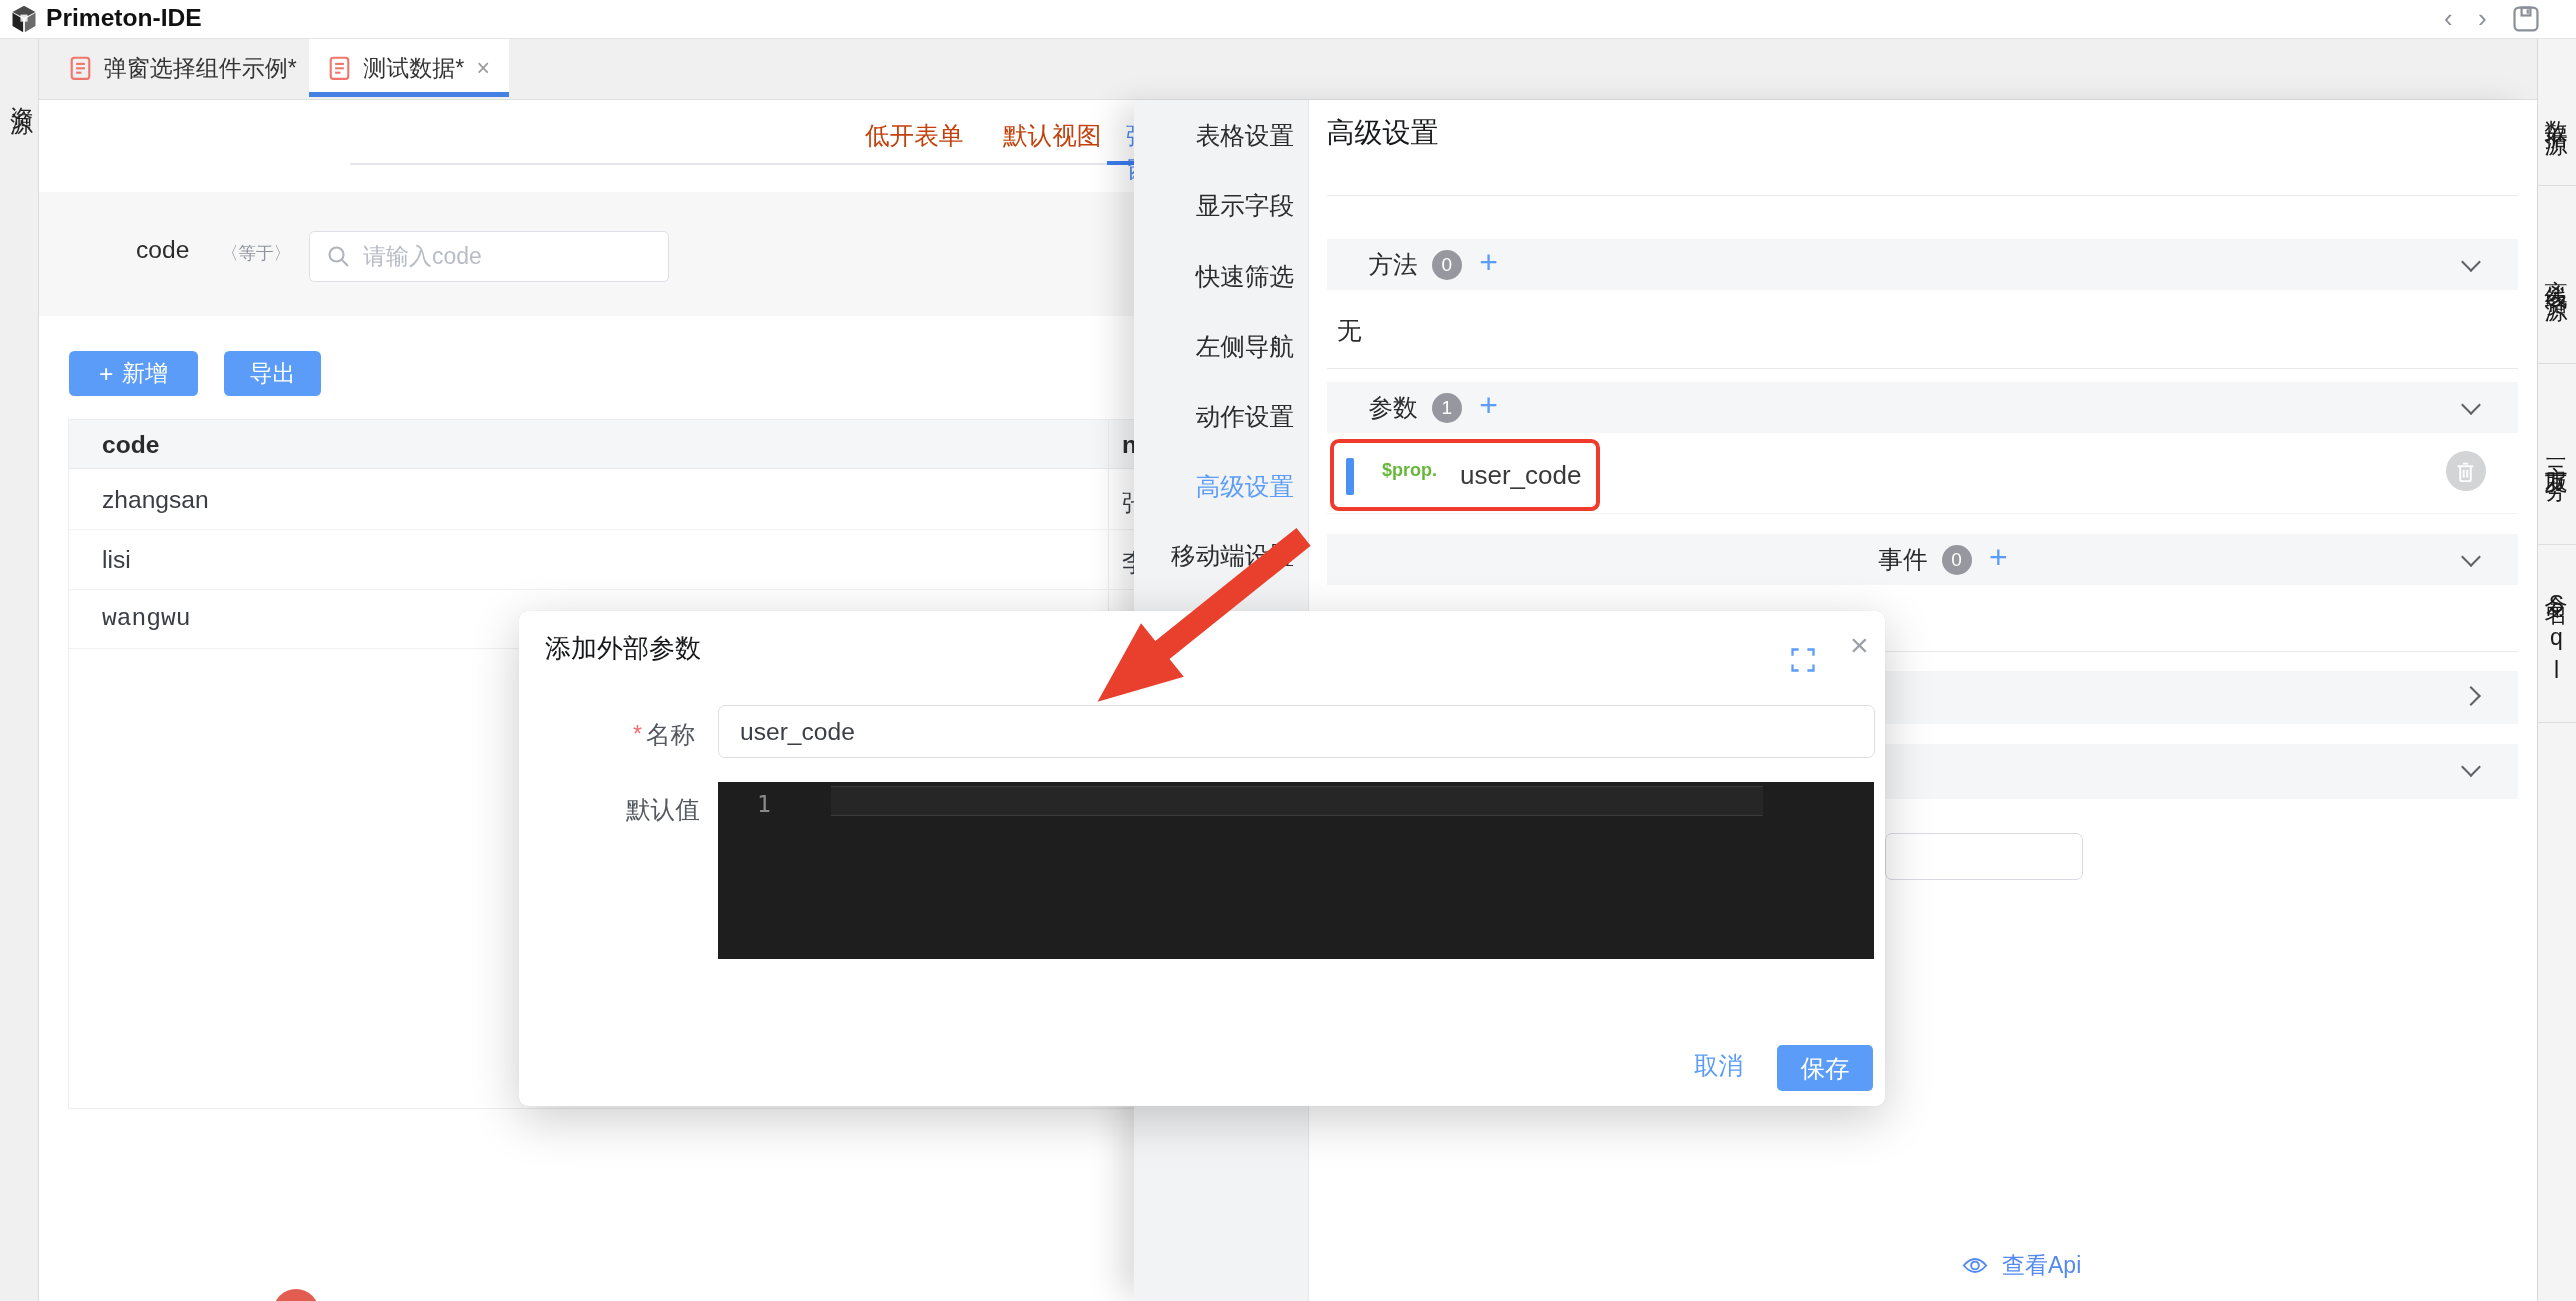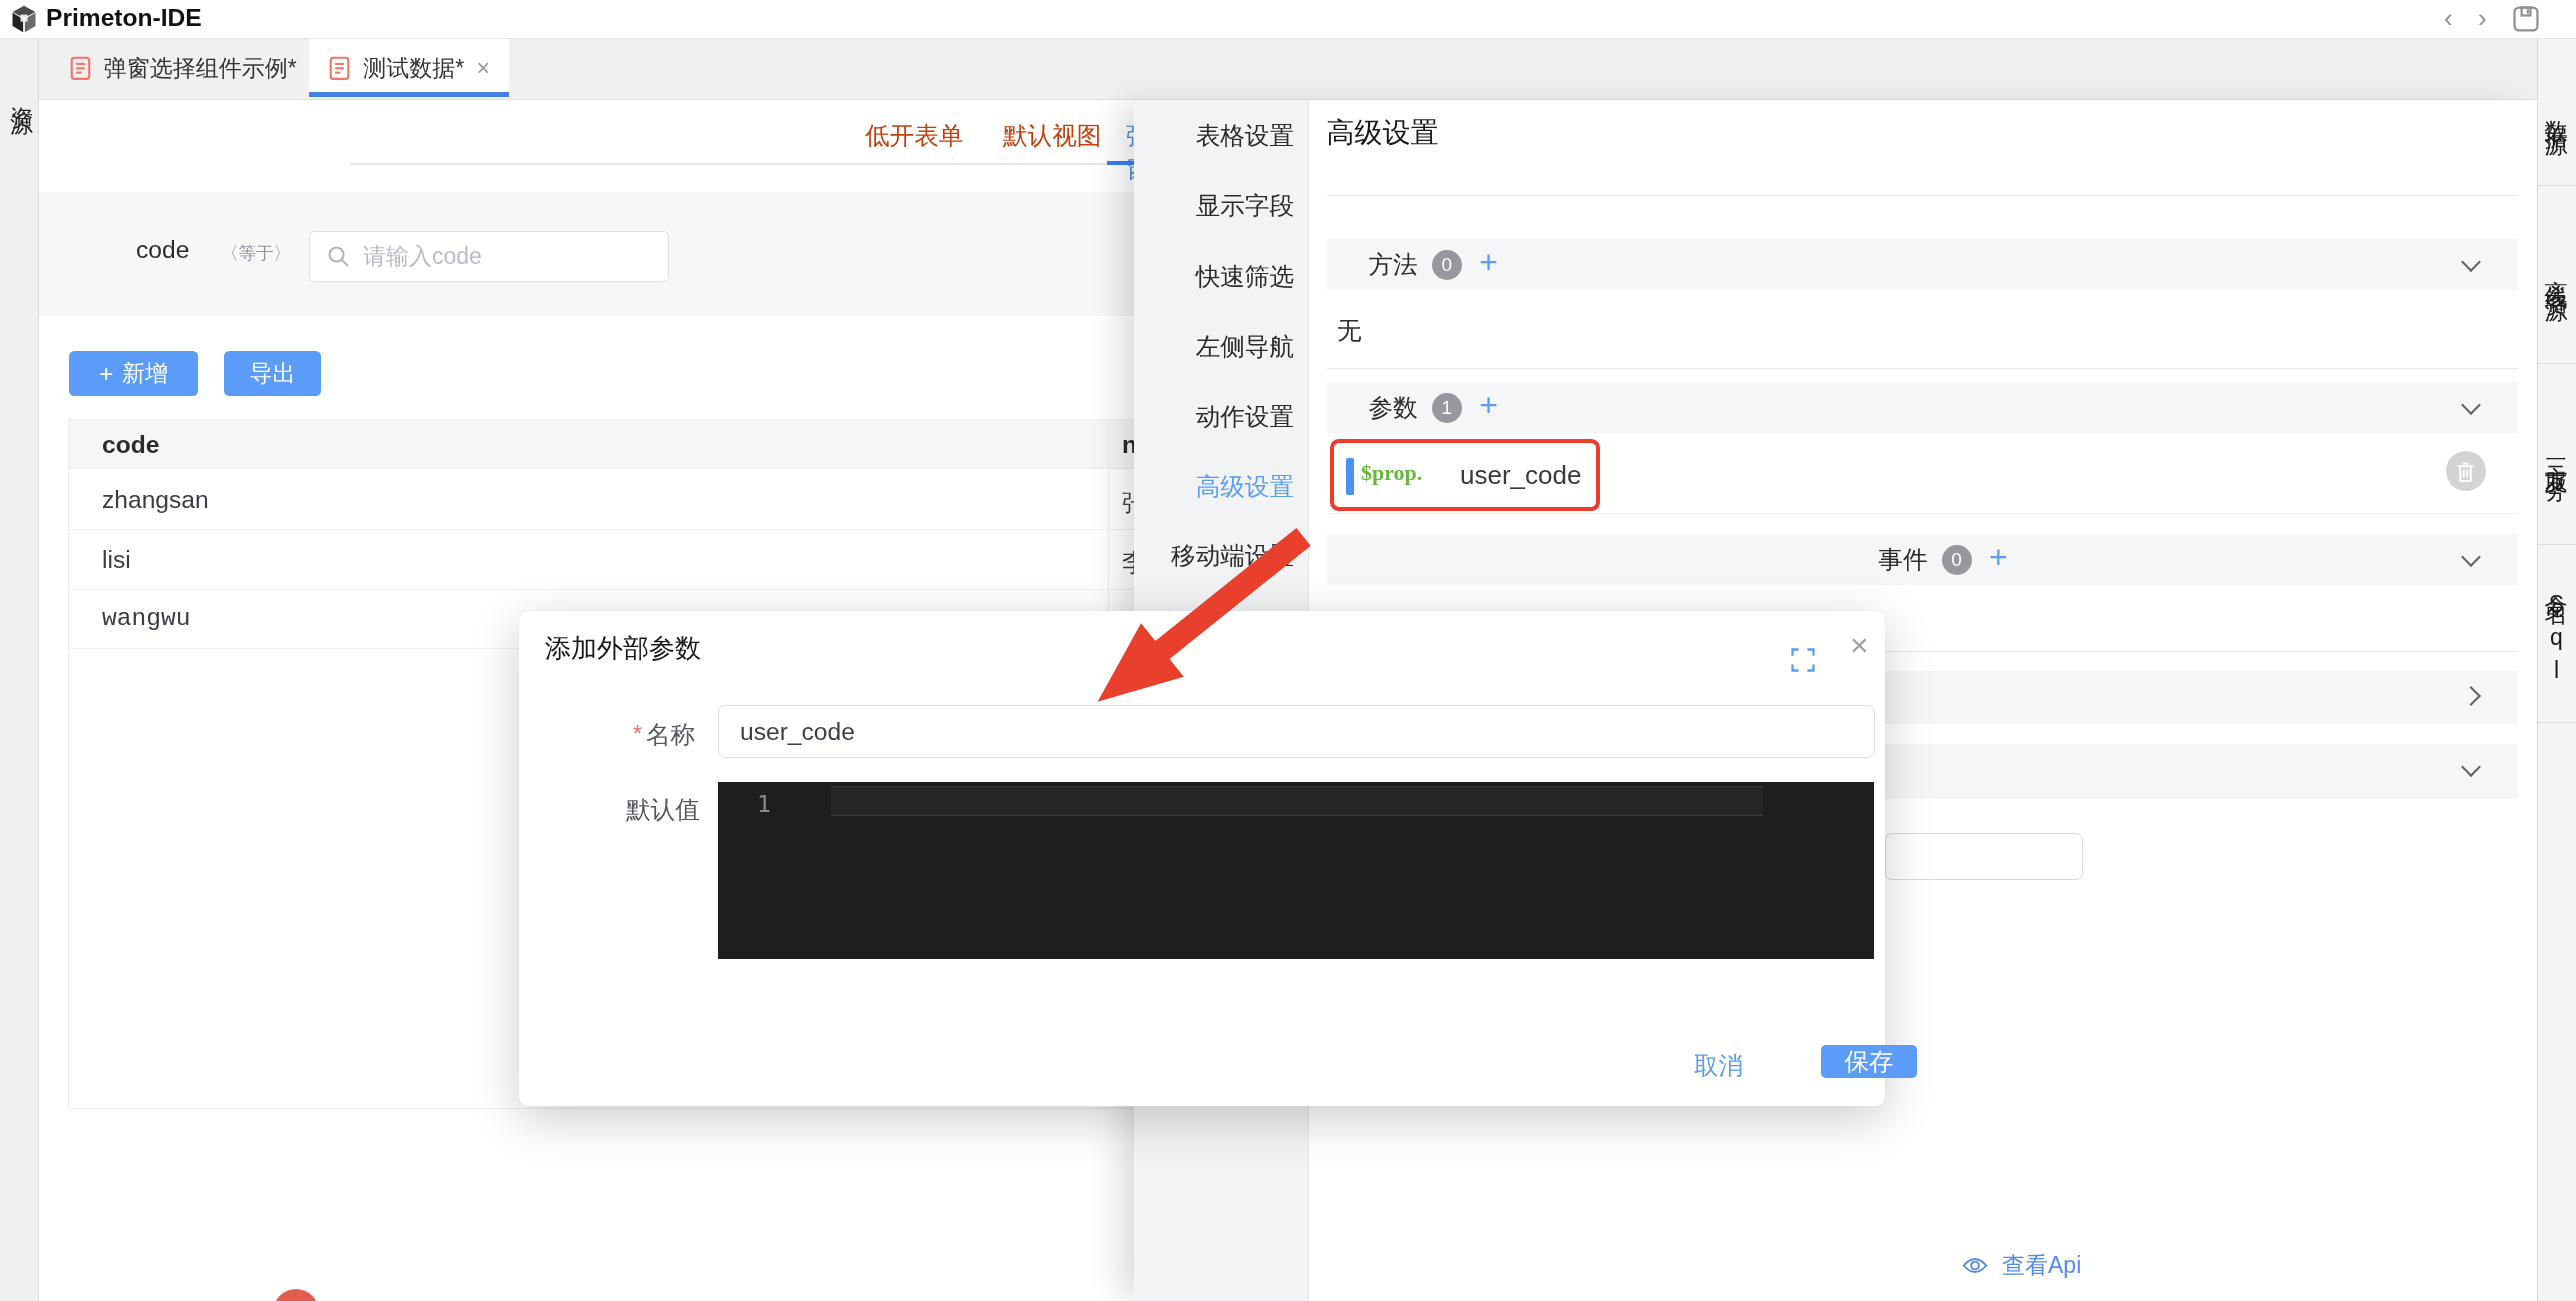--- a/index.html
+++ b/index.html
@@ -79,41 +79,41 @@
   .sb-label { font-size:24.6px; color:#2b2b2b; margin-left:42px; }
   .badge { width:30px; height:30px; border-radius:50%; background:#97979f; color:#fff; font-size:19px; display:flex; align-items:center; justify-content:center; margin-left:14px; }
   .sb-plus { color:#5a9cf8; font-size:32px; font-weight:300; margin-left:17.5px; margin-top:-3.5px; }
   .chev { width:14px; height:14px; border-right:2.6px solid #5f6368; border-bottom:2.6px solid #5f6368; position:absolute; }
   .chev-down { transform:rotate(45deg); right:40px; top:16px; }
   .chev-right { transform:rotate(-45deg); right:40px; top:17.5px; }
   .none-txt { position:absolute; left:28px; top:214px; font-size:24.6px; color:#2b2b2b; }
   .param-row { position:absolute; left:17.5px; top:337px; width:1191px; height:77px; border-bottom:0.9px solid #f0f1f3; }
   .param-red { position:absolute; left:3.5px; top:1.8px; width:270px; height:72px; border:4.4px solid #ee3b2c; border-radius:8.8px; background:#fff; }
   .param-bar { position:absolute; left:12.3px; top:15px; width:8px; height:37px; background:#4a90f5; border-radius:1.8px; }
-  .param-prefix { position:absolute; left:27px; top:17.5px; font-size:22px; font-weight:bold; color:#67b83a;font-family:Liberation Serif, serif; }
+  .param-prefix { position:absolute; left:48px; top:17.5px; font-size:18px; font-weight:bold; color:#67b83a; }
   .param-name { position:absolute; left:126px; top:17.5px; font-size:26px; color:#3a3a3a; }
   .trash { position:absolute; right:32px; top:14px; width:40px; height:40px; border-radius:50%; background:#d3d4d6; display:flex; align-items:center; justify-content:center; }
   .frag-input { position:absolute; left:576px; top:733px; width:198px; height:47px; border:0.9px solid #d8dae2; border-radius:7px; background:#fff; }
   .view-api { position:absolute; left:653px; top:1150px; display:flex; align-items:center; gap:14px; font-size:23px; color:#548af0; }
 
   
   .modal { left:519px; top:611px; width:1366px; height:495px; background:#fff; border-radius:8.8px; box-shadow:0 12.3px 49px rgba(0,0,0,0.20), 0 0 0.9px rgba(0,0,0,0.15); z-index:20; }
   .m-title { position:absolute; left:26px; top:20px; font-size:26px; color:#17181a; }
   .m-close { position:absolute; left:1331px; top:16px; font-size:32px; color:#9a9ea6; }
   .m-expand { position:absolute; left:1270px; top:35px; }
   .req { color:#f56c6c; font-size:23px; position:absolute; left:114px; top:110px; }
   .m-label { position:absolute; font-size:24.6px; color:#55585f; }
   .lab-name { left:127px; top:107px; }
   .lab-def { left:107px; top:182px; }
   .m-input { position:absolute; left:199px; top:94px; width:1157px; height:53px; border:0.9px solid #dcdfe6; border-radius:7px; background:#fff; font-size:24.6px; color:#3b3e45; display:flex; align-items:center; padding:0 21px; }
   .m-editor { position:absolute; left:199px; top:171px; width:1156px; height:177px; background:#1e1e1e; }
   .m-lineno { position:absolute; left:39px; top:8.8px; font-family:"DejaVu Sans Mono",monospace; font-size:23px; color:#8a8a8a; }
   .m-activeline { position:absolute; left:113px; top:4.4px; width:932px; height:30px; background:#262626; border-top:0.9px solid #3a3a3a; border-bottom:0.9px solid #3a3a3a; }
   .m-cancel { position:absolute; left:1175px; top:438px; font-size:24.6px; color:#5a9cf8; background:none; border:none; }
-  .m-save { position:absolute; left:1258px; top:434px; width:96px; height:33px; background:#5a9cf8; color:#fff; font-size:24.6px; border:none; border-radius:5px;margin-left:44px; }
+  .m-save { position:absolute; left:1258px; top:434px; width:96px; height:46px; background:#5a9cf8; color:#fff; font-size:24.6px; border:none; border-radius:5px; }
 
   .arrow-svg { left:1052px; top:491px; z-index:30; pointer-events:none; }
   svg { display:block; }
 </style>
 </head>
 <body>
 
 <div class="abs titlebar">
   <span class="abs logo">
     <svg width="30" height="30" viewBox="0 0 34 34">

